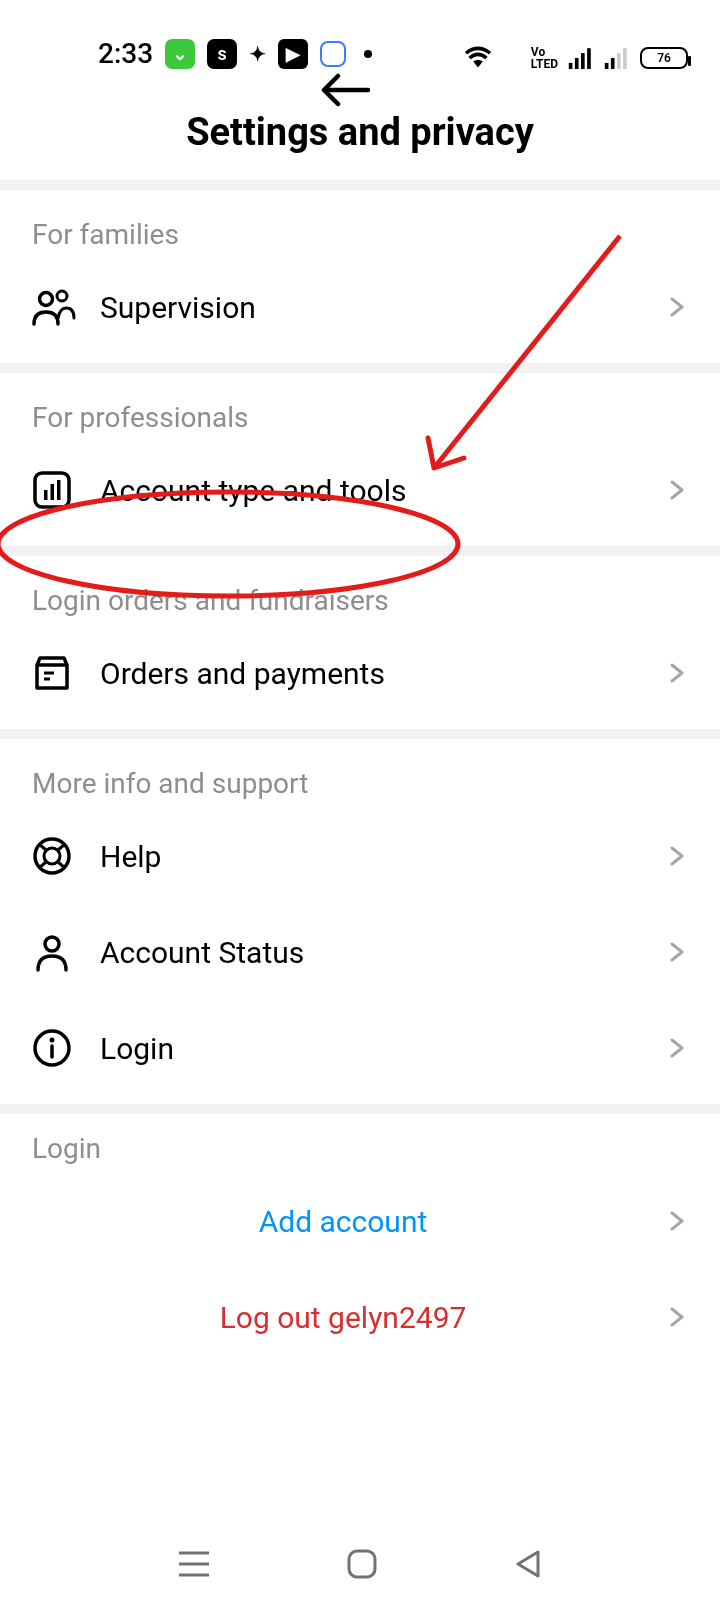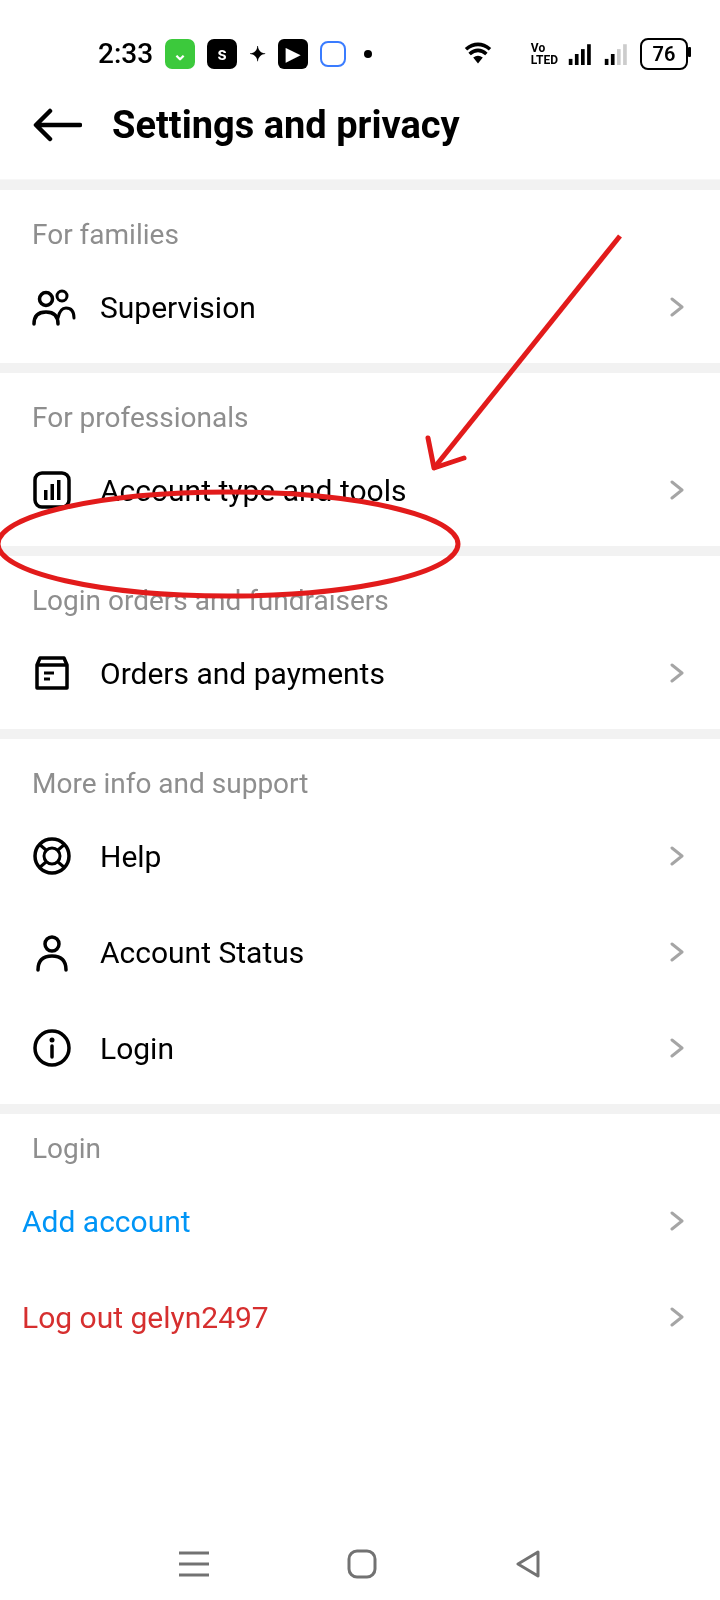--- a/index.html
+++ b/index.html
@@ -30,36 +30,37 @@
       width: 30px; height: 30px; border-radius: 7px;
       display: flex; align-items: center; justify-content: center;
       font-size: 18px;
     }
     .green-box { background: #3cc93c; color: #fff; }
     .black-box { background: #000; color: #fff; }
     .blue-box { border: 2.5px solid #3a7cff; border-radius: 8px; width: 26px; height: 26px; }
     .dot { width: 8px; height: 8px; background: #000; border-radius: 50%; margin-left: 6px; }
     .battery-box {
       border: 2.5px solid #000; border-radius: 8px;
-      width: 48px; height: 32px; font-size: 20px;
+      width: 48px; height: 22px; font-size: 12px;
       display: flex; align-items: center; justify-content: center;
       position: relative;
     }
     .battery-box::after {
       content: ""; position: absolute; right: -5px; top: 7px;
       width: 3px; height: 10px; background: #000; border-radius: 1px;
     }
 
     
     .header {
       height: 110px;
       display: flex;
       align-items: center;
       padding: 0 32px;
       border-bottom: 1px solid rgba(0,0,0,0.03);
+      flex-direction: column;
     }
     .back-arrow { width: 50px; height: 40px; margin-right: 30px; }
     .header-title { font-size: 38px; font-weight: 700; }
 
     
     .section {
       background: #fff;
       margin-bottom: 8px;
       padding-top: 28px;
     }
@@ -94,21 +95,21 @@
       font-size: 30px;
       color: #000;
       padding-left: 12px;
     }
     .menu-label.blue { color: #0095f6; }
     .menu-label.red { color: #d62f2f; }
     .chevron {
       width: 24px; height: 24px;
       opacity: 0.35;
     }
-    .menu-item-noicon { padding-left: 22px; }
+    .menu-item-noicon { padding-left: 22px; text-align: center; }
     .menu-item-noicon .menu-label { padding-left: 0; }
 
     
     .annotation {
       position: absolute;
       pointer-events: none;
     }
 
     
     .nav-bar {

